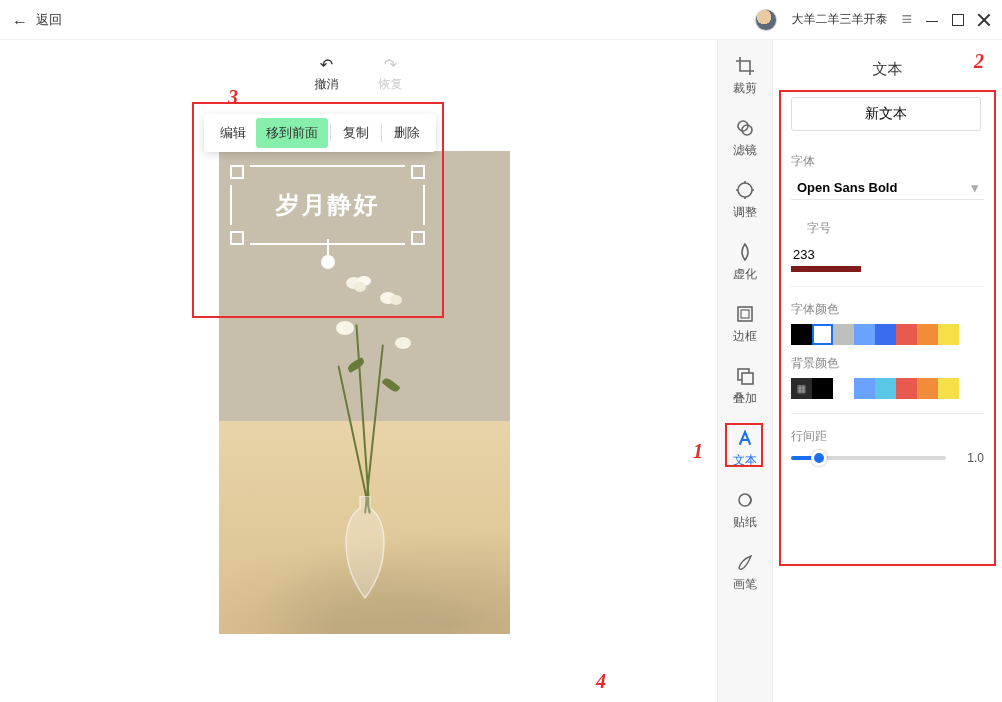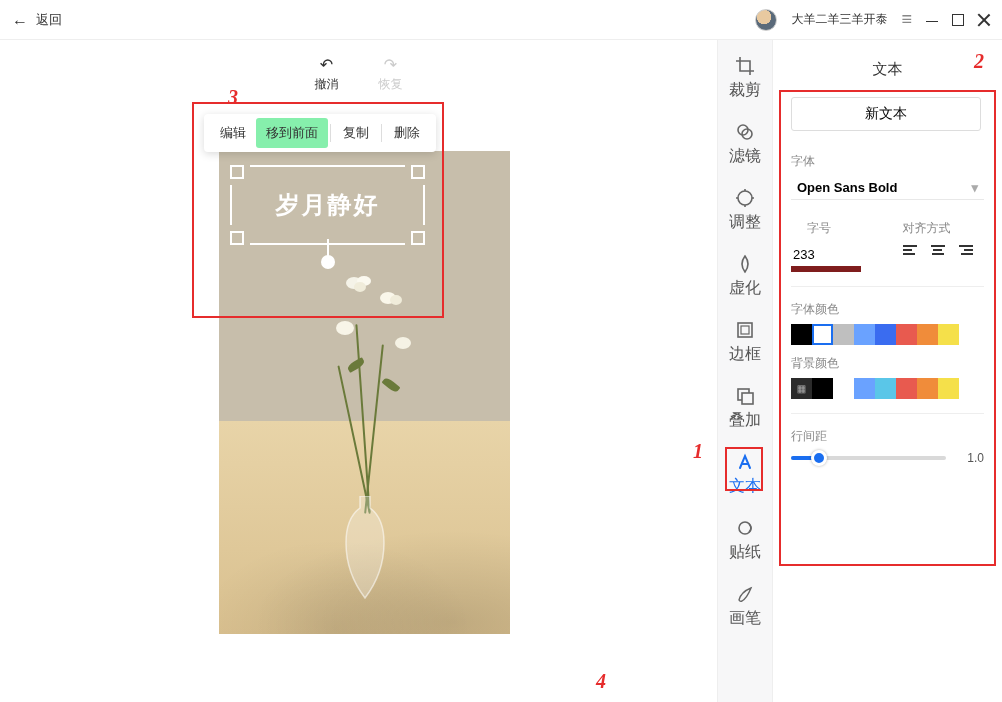--- a/index.html
+++ b/index.html
@@ -75,21 +75,21 @@
 .btn-outline { background:#fff; border:1px solid #ccc; color:#333; }
 .btn-primary { background:#1a6ef0; border:none; color:#fff; }
 .red-box4 { position:absolute; border:2px solid #e62c2c; pointer-events:none; }
 
 .annot { position:absolute; color:#e62c2c; font-size:20px; font-weight:bold; font-family: Georgia, serif; font-style:italic; z-index:10; }
 .a1 { left: 693px; top: 400px; }
 .a3 { left: 228px; top: 46px; }
 .a4 { left: 596px; top: 630px; }
 
 .tool-rail { width: 55px; background:#f7f7f8; border-left:1px solid #eee; display:flex; flex-direction:column; align-items:center; padding-top:15px; gap:20px; position:relative; }
-.tool-item { display:flex; flex-direction:column; align-items:center; gap:3px; font-size:16px; color:#555; cursor:pointer; width:40px; }
+.tool-item { display:flex; flex-direction:column; align-items:center; gap:3px; font-size:12px; color:#555; cursor:pointer; width:40px; }
 .tool-item.active { color:#1a6ef0; }
 .tool-item .ticon { width:22px; height:22px; display:flex; align-items:center; justify-content:center; }
 .tool-active-box { position:absolute; border:2px solid #e62c2c; width:38px; height:44px; pointer-events:none; }
 
 .right-panel { width: 230px; border-left:1px solid #eee; padding:12px 12px 0 12px; position:relative; }
 .panel-title { text-align:center; font-size:15px; color:#333; margin:8px 0 18px; }
 .a2 { position:absolute; right:18px; top:10px; color:#e62c2c; font-size:20px; font-weight:bold; font-family:Georgia,serif; font-style:italic; }
 .red-box2 { position:absolute; left:6px; top:50px; right:6px; height:476px; border:2px solid #e62c2c; pointer-events:none; }
 
 .new-text-btn { width:190px; height:34px; border:1px solid #ddd; border-radius:3px; background:#fff; font-size:14px; cursor:pointer; margin-left:6px; margin-bottom:16px; }
@@ -299,40 +299,20 @@
     <div class="font-select">
       <span>Open Sans Bold</span>
       <span style="color:#aaa">▾</span>
     </div>
 
     <div class="row2">
       <div class="col">
         <div class="field-label" style="margin-left:16px">字号</div>
         <input class="size-input" value="233" style="">
       </div>
-      <div class="col">
-        <div class="field-label" style="margin-left:0">对齐方式</div>
-        <div class="align-btns">
-          <span>
-              <i class="albar" style="width:14px"></i>
-              <i class="albar" style="width:9px"></i>
-              <i class="albar" style="width:12px"></i>
-            </span>
-          <span>
-              <i class="albar" style="width:14px"></i>
-              <i class="albar" style="width:9px;margin:0 auto"></i>
-              <i class="albar" style="width:12px;margin:0 auto"></i>
-            </span>
-          <span>
-              <i class="albar" style="width:14px"></i>
-              <i class="albar" style="width:9px;margin-left:auto"></i>
-              <i class="albar" style="width:12px;margin-left:auto"></i>
-            </span>
-        </div>
-      </div>
     </div>
 
     <div class="hr"></div>
 
     <div class="field-label">字体颜色</div>
     <div class="swatches" id="font-swatches">
         <span class="sw" style="background: rgb(0, 0, 0);"></span>
         <span class="sw sel" style="background: rgb(255, 255, 255);"></span>
         <span class="sw" style="background: rgb(191, 191, 191);"></span>
         <span class="sw" style="background: rgb(106, 162, 255);"></span>

